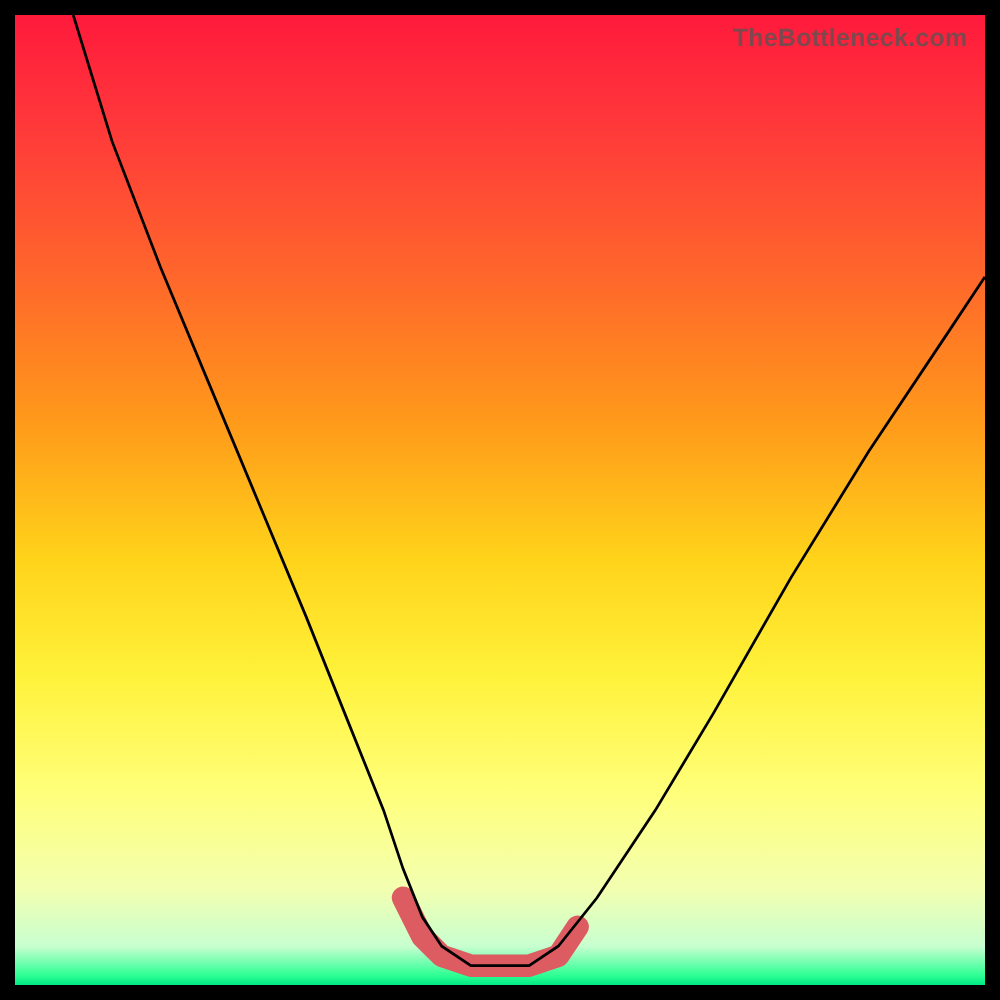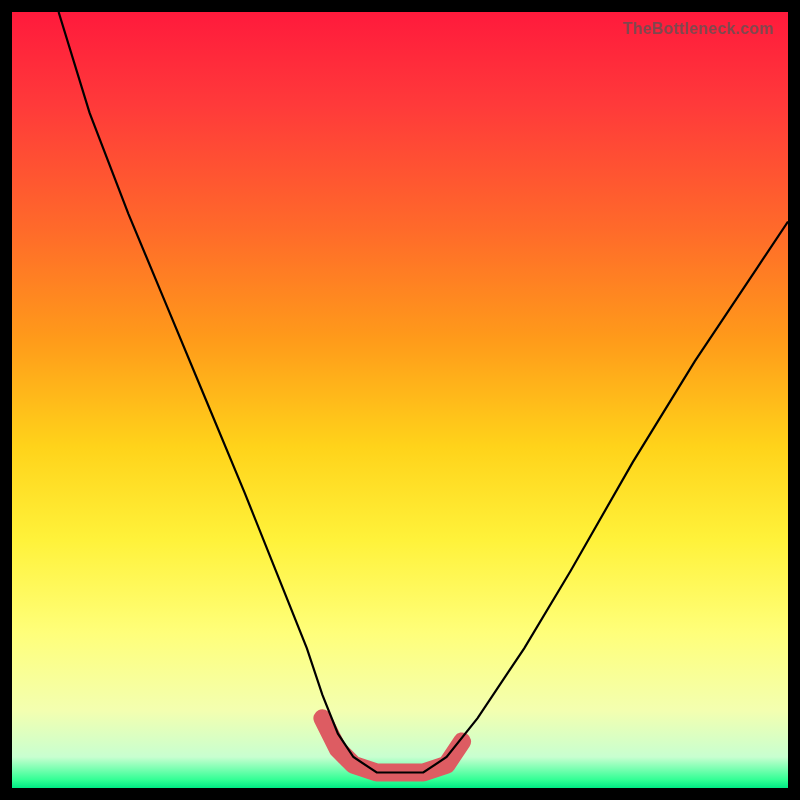--- a/index.html
+++ b/index.html
@@ -39,21 +39,21 @@
       #c8ffd0 96%,
       #2fff94 99%,
       #00ea84 100%
     );
     overflow: hidden;
   }
   .watermark {
     position: absolute;
     top: 8px;
     right: 14px;
-    font-size: 16px;
+    font-size: 20px;
     font-weight: 600;
     color: #555;
     opacity: 0.75;
     letter-spacing: 0.2px;
   }
   svg.curves {
     position: absolute;
     top: 0;
     left: 0;
     width: 776px;

